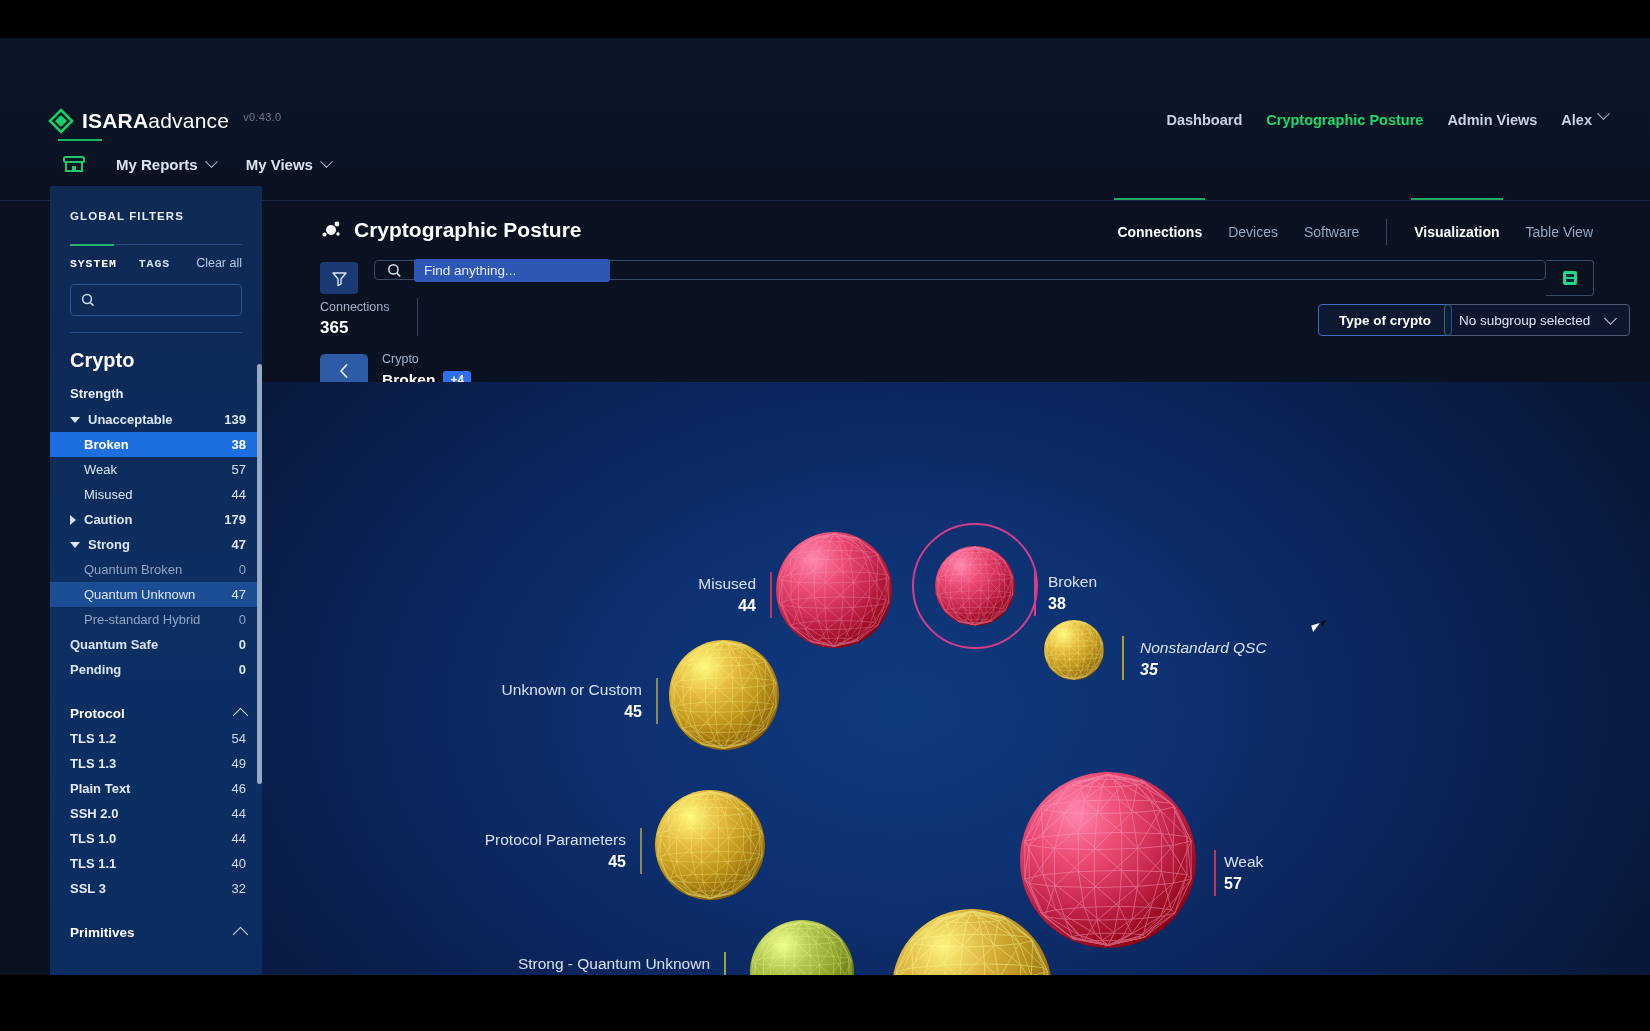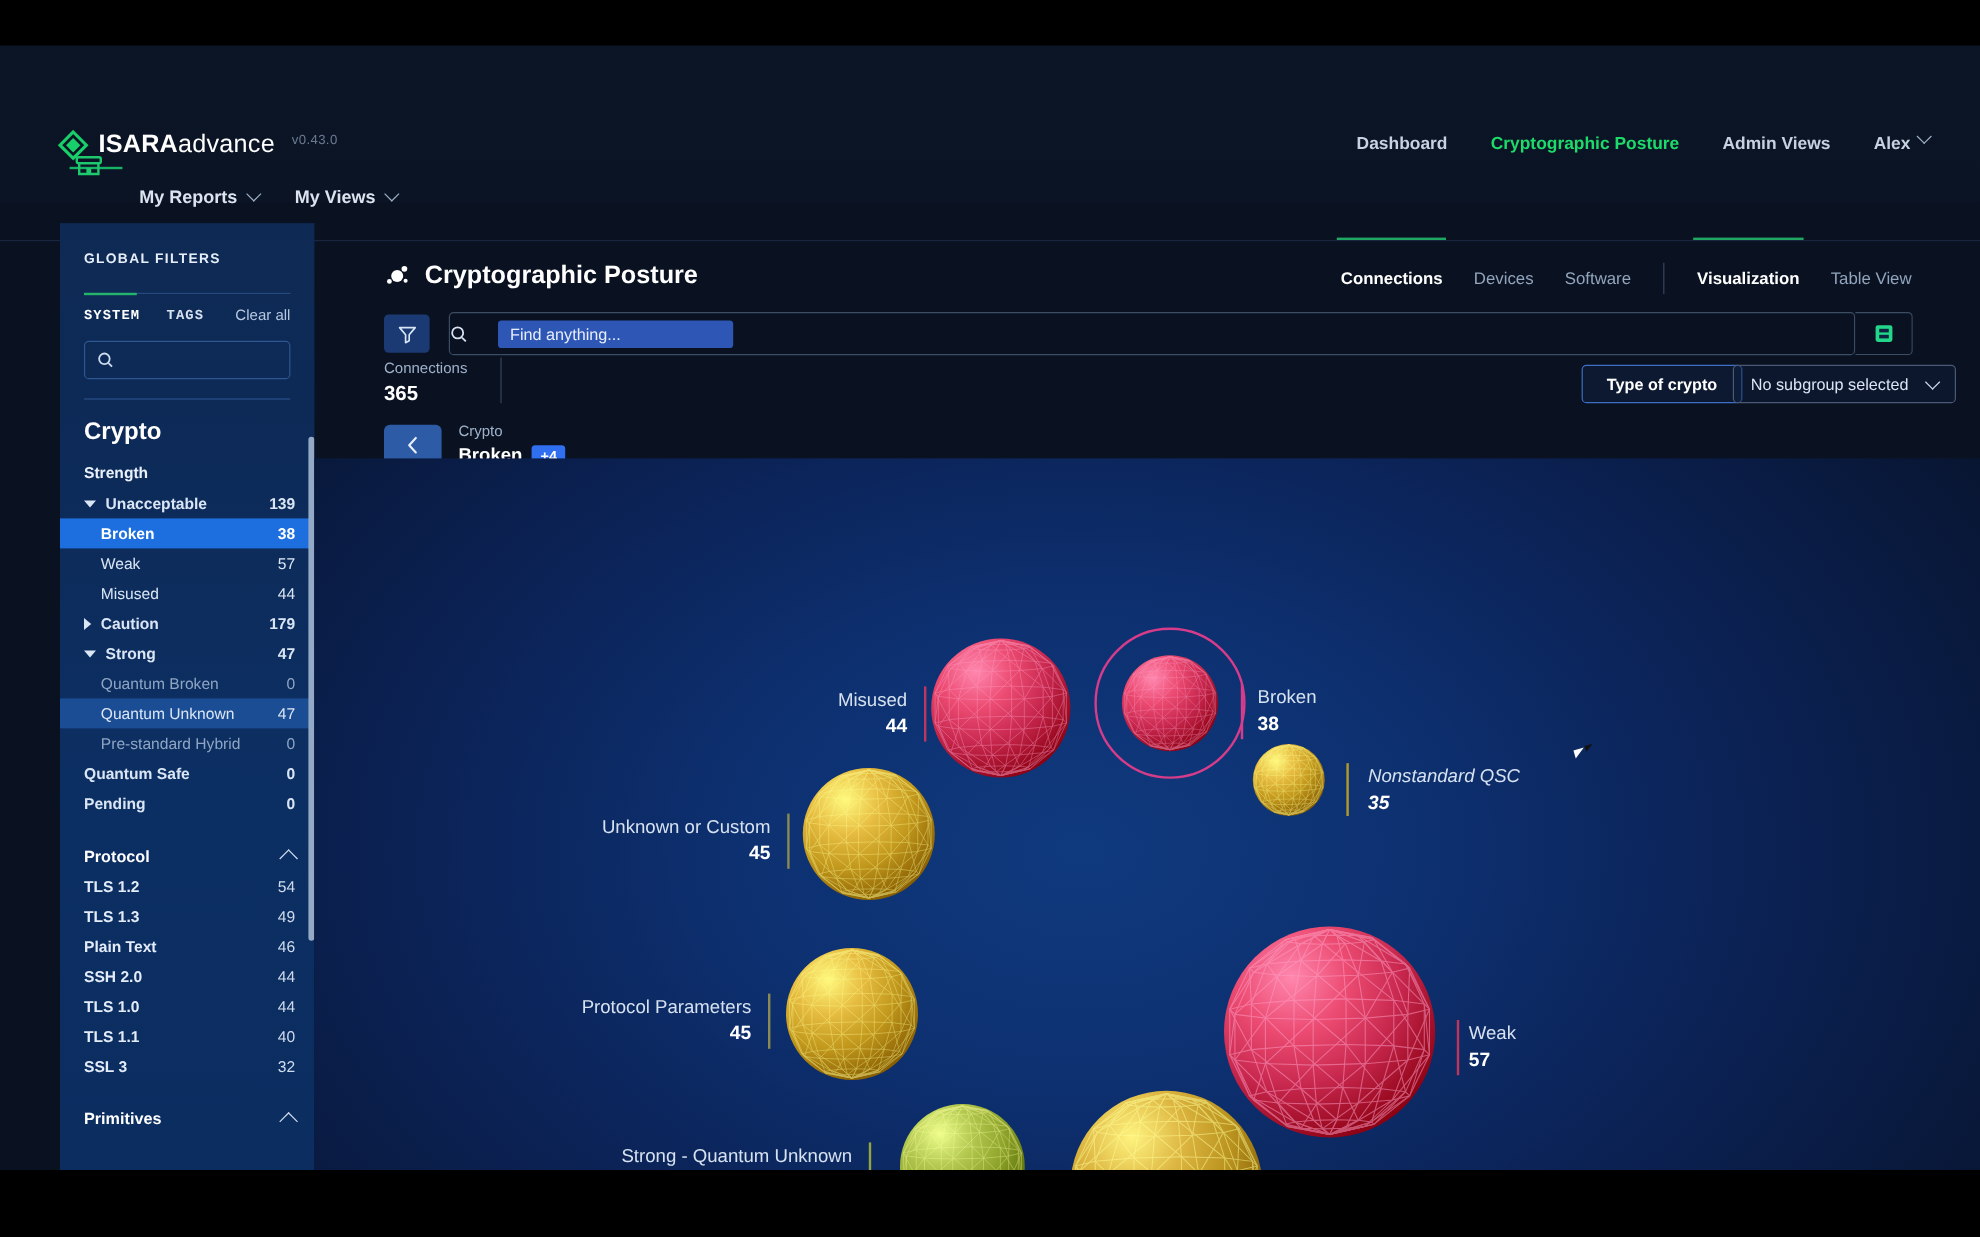--- a/index.html
+++ b/index.html
@@ -43,37 +43,37 @@
     font-size: 11px; color: #6a7a92; margin-left: 6px;
     align-self: flex-start; margin-top: 3px; letter-spacing: .3px;
   }
   .logo-underline {
     position: absolute; left: 58px; top: 101px;
     width: 44px; height: 2px; background: #16b364;
   }
 
   .topnav {
     position: absolute; right: 42px; top: 74px;
-    display: flex; align-items: center; gap: 36px;
+    display: flex; align-items: center; gap: 24px;
     font-size: 14.5px; font-weight: 700;
   }
   .topnav a { color: #c7d2e0; text-decoration: none; white-space: nowrap; }
   .topnav a.active { color: #1ddb6a; }
   .topnav .user { display: flex; gap: 7px; color:#c7d2e0; }
   .chev {
     width: 9px; height: 9px; border-right: 1.6px solid #9fb0c6;
     border-bottom: 1.6px solid #9fb0c6; transform: rotate(45deg) translate(-2px,-2px);
     display:inline-block;
   }
 
   
   .subbar {
     position: absolute; left: 0; top: 90px;
     width: 1650px; height: 72px;
-    display: flex; 
+    display: flex; align-items: center;
     padding-left: 62px; gap: 30px;
   }
   .report-icon { width: 24px; height: 20px; position: relative; }
   .subbar-item {
     display: flex; align-items: center; gap: 9px;
     color: #dbe4ef; font-size: 15px; font-weight: 700;
   }
   .divider-line {
     position: absolute; left: 0; top: 162px; width: 1650px; height: 1px;
     background: #18273f;
@@ -186,25 +186,24 @@
   .vt-sep { width:1px; height:26px; background:#33455e; margin: 0 14px; }
 
   
   .filter-btn {
     position:absolute; left:58px; top:76px;
     width:38px; height:32px; background:#1b3a73; border-radius:4px;
     display:flex; align-items:center; justify-content:center;
   }
   .searchbar {
     position:absolute; left:112px; top:74px;
-    width:1172px; height:36px;
+    width:1172px; height:20px;
     border:1px solid #3b4c63; border-radius:4px;
-    display:flex; align-items:center; 
+    display:flex; align-items:center; padding-left:12px;
     background: rgba(10,18,34,.5);
-    gap: 13px;
   }
   .sb-input-hl {
     margin-left:12px; background:#2d56b5; color:#e8eefb;
     font-size:13.5px; padding: 4px 10px; border-radius:3px; width: 196px;
   }
   .search-right {
     position:absolute; left:1284px; top:74px; width:48px; height:36px;
     border:1px solid #3b4c63; border-left:none; border-radius:0 4px 4px 0;
     display:flex; align-items:center; justify-content:center;
     background: rgba(10,18,34,.5);

